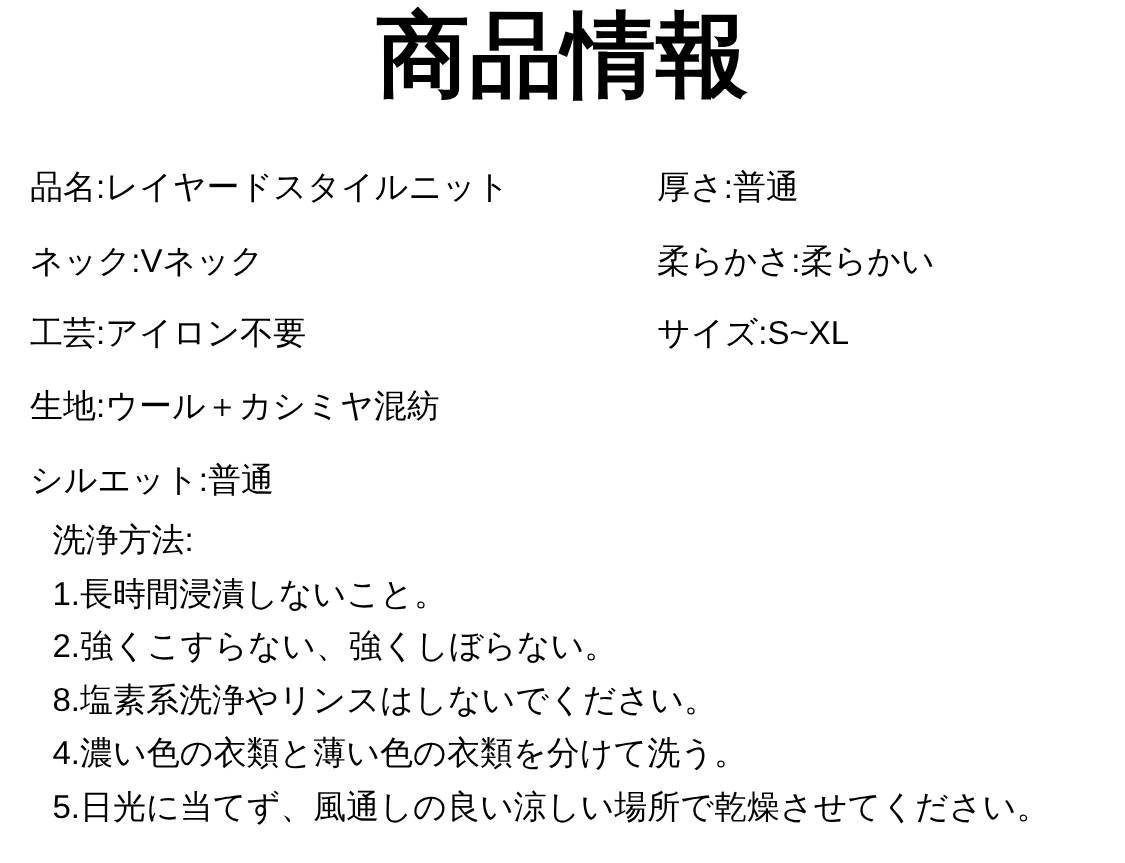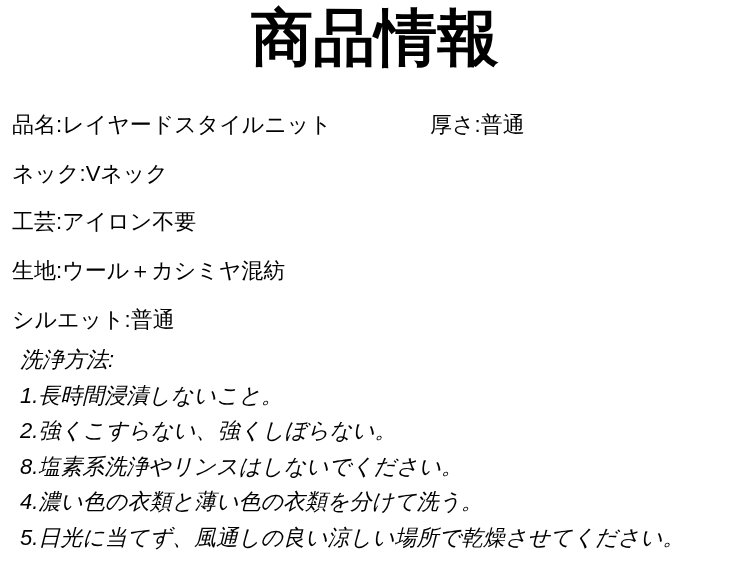--- a/index.html
+++ b/index.html
@@ -32,44 +32,43 @@
     font-size: 62px;
     font-weight: 900;
     line-height: 1.15;
     letter-spacing: 0px;
     color: #000000;
     white-space: nowrap;
   }
   .specs {
     position: absolute;
     top: 112px;
-    left: 12px;
+    left: 20px;
     width: 712px;
     display: grid;
     grid-template-columns: 418px 1fr;
     grid-template-rows: repeat(5, 48.7px);
     grid-auto-flow: column;
     align-items: start;
     font-size: 22px;
     line-height: 1.2;
   }
   .spec-row {
     white-space: nowrap;
   }
   .spec-label, .spec-value {
     display: inline;
   }
   .washing {
     position: absolute;
     top: 342px;
-    left: 20px;
+    left: 35px;
     width: 712px;
     font-size: 22px;
     line-height: 35.5px;
-    font-style: italic;
   }
   .washing-line {
     white-space: nowrap;
   }
 </style>
 </head>
 <body>
 
 <div class="page">
 
@@ -77,20 +76,22 @@
 
   <div class="specs">
 
     <div class="spec-row"><span class="spec-label">品名:</span><span class="spec-value">レイヤードスタイルニット</span></div>
     <div class="spec-row"><span class="spec-label">ネック:</span><span class="spec-value">Vネック</span></div>
     <div class="spec-row"><span class="spec-label">工芸:</span><span class="spec-value">アイロン不要</span></div>
 
     <div class="spec-row"><span class="spec-label">生地:</span><span class="spec-value">ウール＋カシミヤ混紡</span></div>
     <div class="spec-row"><span class="spec-label">シルエット:</span><span class="spec-value">普通</span></div>
     <div class="spec-row"><span class="spec-label">厚さ:</span><span class="spec-value">普通</span></div>
+    <div class="spec-row"><span class="spec-label">柔らかさ:</span><span class="spec-value">柔らかい</span></div>
+    <div class="spec-row"><span class="spec-label">サイズ:</span><span class="spec-value">S~XL</span></div>
   </div>
 
   <div class="washing">
     <div class="washing-line">洗浄方法:</div>
     <div class="washing-line">1.長時間浸漬しないこと。</div>
     <div class="washing-line">2.強くこすらない、強くしぼらない。</div>
     <div class="washing-line">8.塩素系洗浄やリンスはしないでください。</div>
     <div class="washing-line">4.濃い色の衣類と薄い色の衣類を分けて洗う。</div>
     <div class="washing-line">5.日光に当てず、風通しの良い涼しい場所で乾燥させてください。</div>
   </div>

